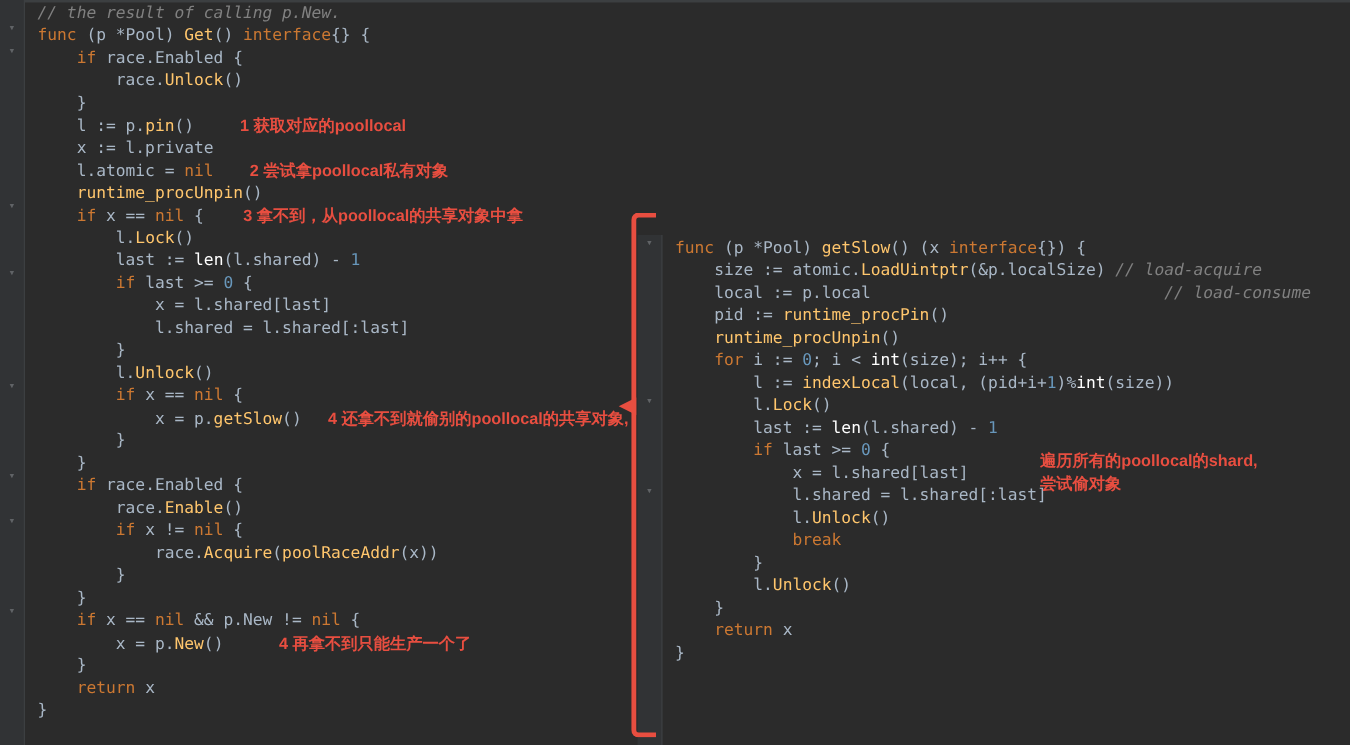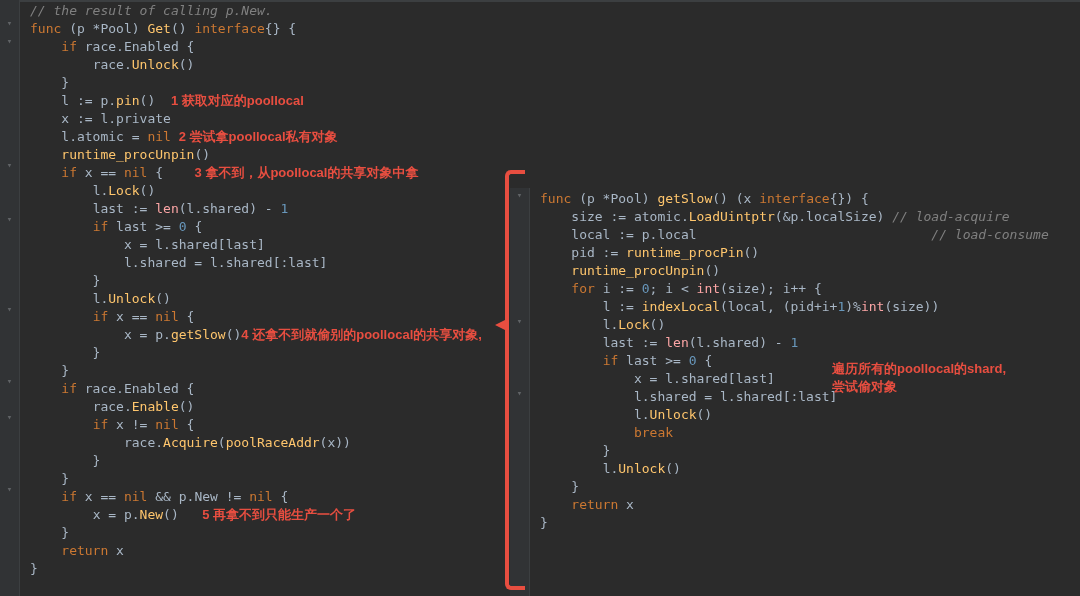--- a/index.html
+++ b/index.html
@@ -32,22 +32,22 @@
     color: #606366;
     text-align: center;
     line-height: 11px;
   }
   .line { height: 18px; line-height: 18px; white-space: pre; }
   .kw { color: #cc7832; }       
   .fn { color: #ffc66d; margin-top: 19px; }     
   .ident { color: #a9b7c6; }      
   .num { color: #6897bb; }
   .comment { color: #808080; font-style: italic; }
-  .builtin { color: #fca5a5; }
-  .note { color: #e84e40; font-weight: bold; font-family: "Microsoft YaHei", sans-serif; font-size: 13px; }
+  .builtin { color: #ffffff; }
+  .note { color: #e84e40; font-weight: bold; font-family: "Microsoft YaHei", sans-serif; font-size: 13px; margin-left: 21px; }
   .bracket {
     position: absolute;
     left: 505px;
     top: 170px;
     height: 420px;
     width: 20px;
     border: 4px solid #e84e40;
     border-right: none;
     border-radius: 6px 0 0 6px;
   }
@@ -113,21 +113,21 @@
     <div class="line">            <span class="ident">x = p.</span><span class="fn">getSlow</span><span class="ident">()</span><span class="note">4 还拿不到就偷别的poollocal的共享对象,</span></div>
     <div class="line">        }</div>
     <div class="line">    }</div>
     <div class="line">    <span class="kw">if</span> <span class="ident">race.Enabled {</span></div>
     <div class="line">        <span class="ident">race.</span><span class="fn">Enable</span><span class="ident">()</span></div>
     <div class="line">        <span class="kw">if</span> <span class="ident">x != </span><span class="kw">nil</span><span class="ident"> {</span></div>
     <div class="line">            <span class="ident">race.</span><span class="fn">Acquire</span><span class="ident">(</span><span class="fn">poolRaceAddr</span><span class="ident">(x))</span></div>
     <div class="line">        }</div>
     <div class="line">    }</div>
     <div class="line">    <span class="kw">if</span> <span class="ident">x == </span><span class="kw">nil</span><span class="ident"> &amp;&amp; p.New != </span><span class="kw">nil</span><span class="ident"> {</span></div>
-    <div class="line">        <span class="ident">x = p.</span><span class="fn">New</span><span class="ident">()</span>   <span class="note">5 再拿不到只能生产一个了</span></div>
+    <div class="line">        <span class="ident">x = p.</span><span class="fn">New</span><span class="ident">()</span>   <span class="note">4 再拿不到只能生产一个了</span></div>
     <div class="line">    }</div>
     <div class="line">    <span class="kw">return</span> <span class="ident">x</span></div>
     <div class="line">}</div>
   </div>
 
   <div class="panel right">
     <div class="gutter" style="top:188px">
       <div class="fold" style="top:2px">▾</div>
       <div class="fold" style="top:128px">▾</div>
       <div class="fold" style="top:200px">▾</div>

